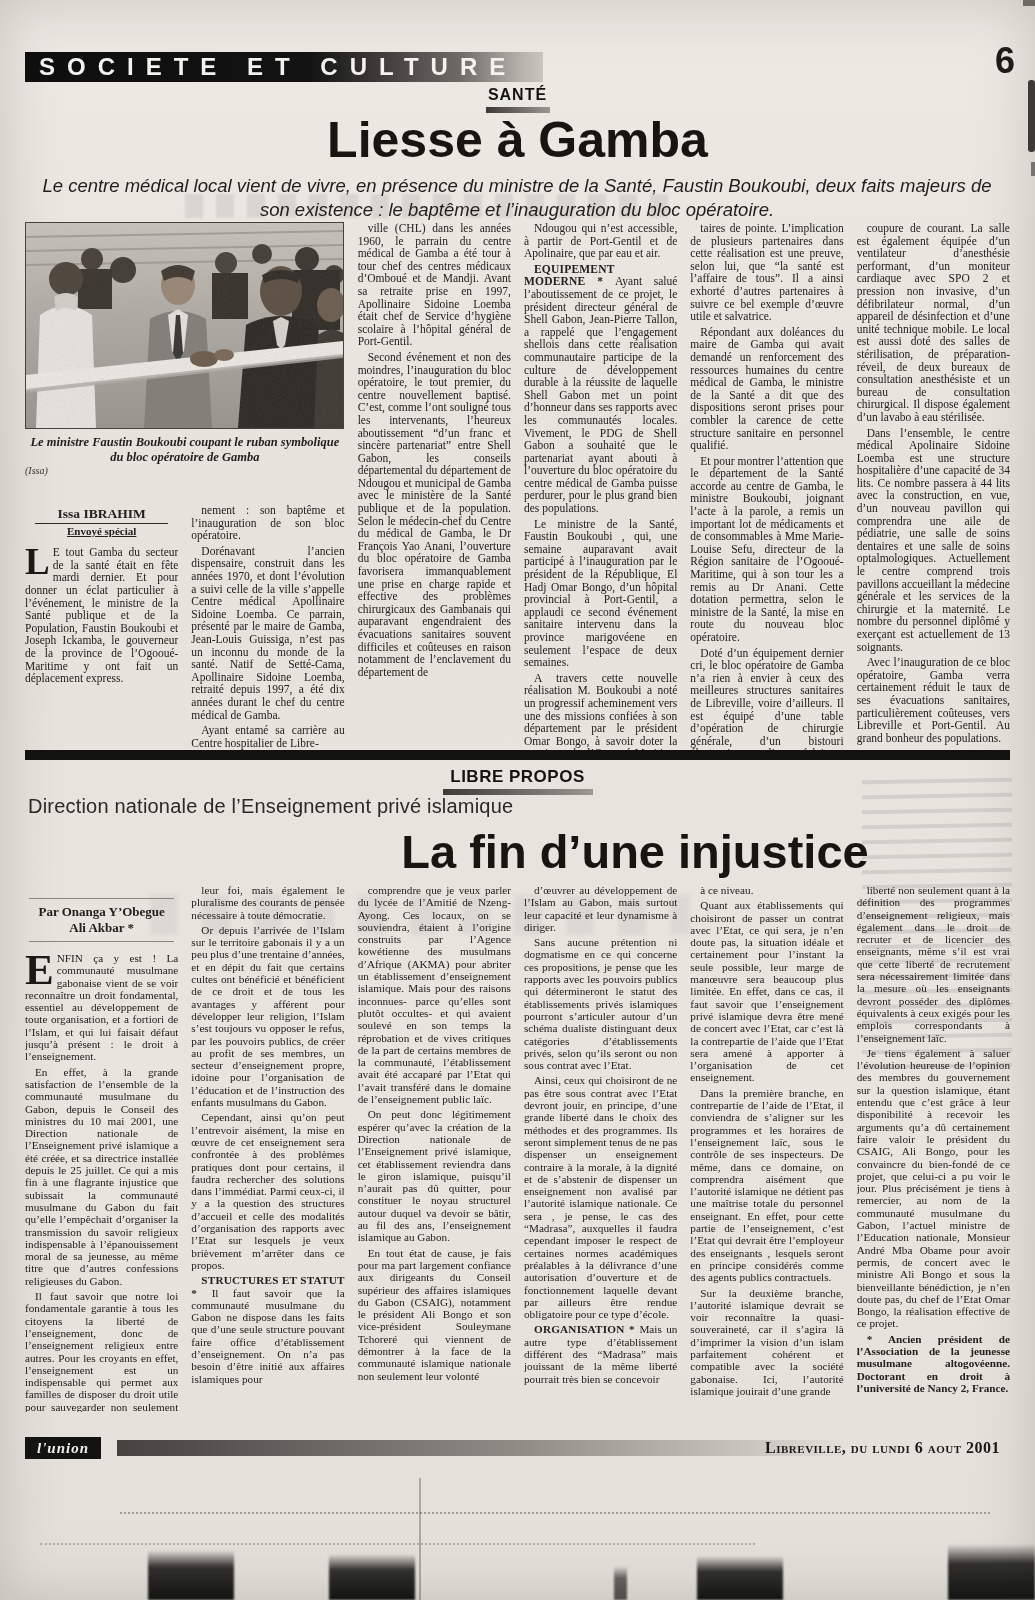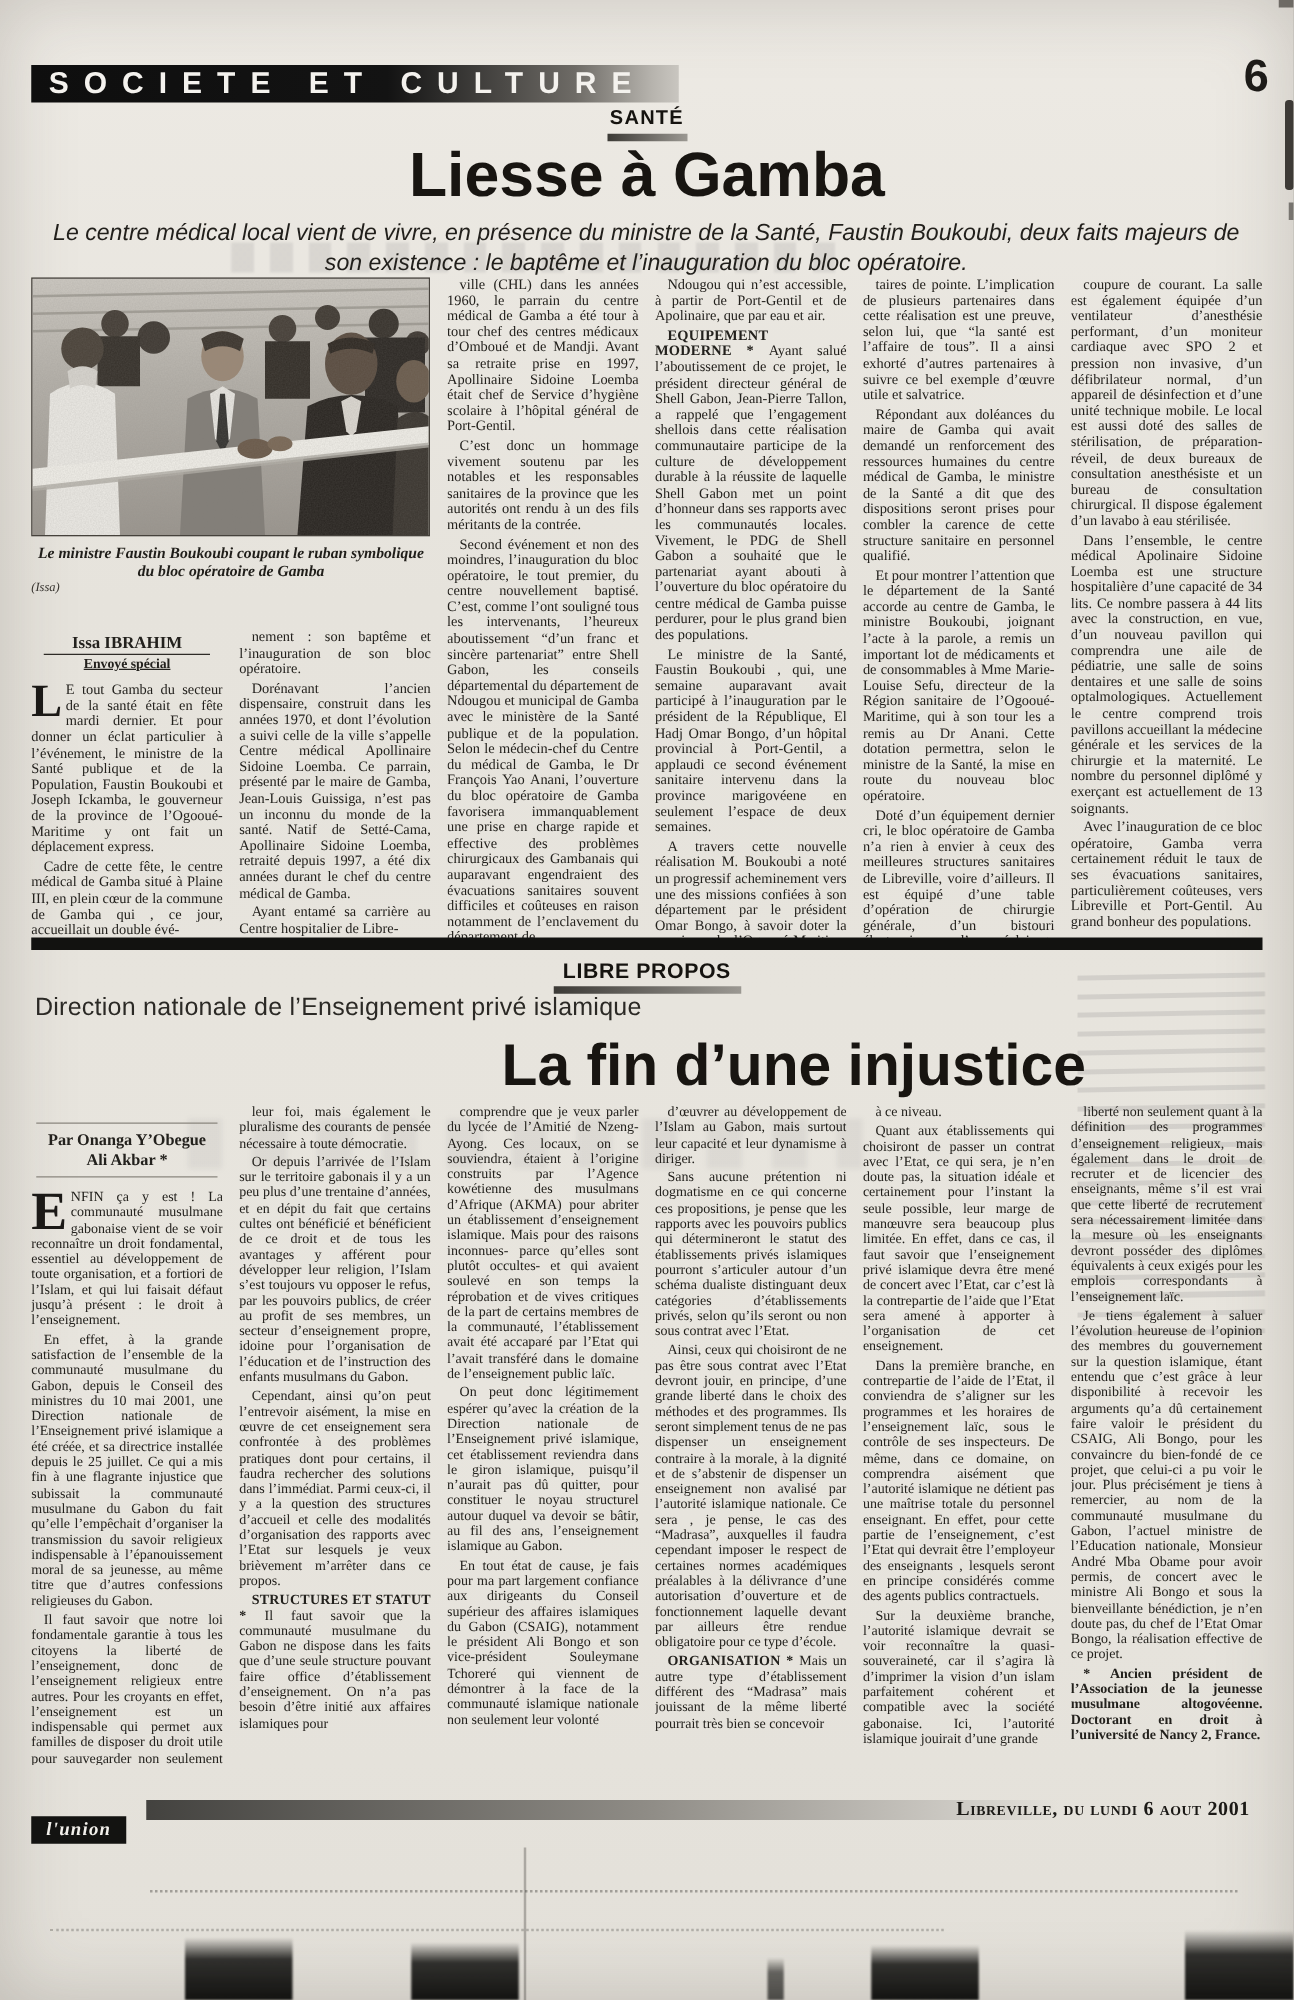--- a/index.html
+++ b/index.html
@@ -46,21 +46,21 @@
   
   .byl1{text-align:center;margin:4px 0 9px;}
   .byl1 .n{display:block;font-weight:700;font-size:13.5px;}
   .byl1 .rule{border-top:1.6px solid #2e2b27;margin:2px 10px 1px;}
   .byl1 .r{display:block;font-weight:700;font-size:11px;text-decoration:underline;}
   .byl2{text-align:center;font-weight:700;font-size:13px;line-height:16px;margin:14px 4px 10px;
         border-top:1px solid #8a867f;border-bottom:1px solid #8a867f;padding:5px 0;}
   
   .divider{position:absolute;left:25px;top:750px;width:985px;height:10px;background:#121210;}
   .footer{position:absolute;left:25px;top:1437px;width:985px;height:22px;}
-  .masthead{position:absolute;left:0;top:16px;height:22px;background:#131311;color:#f2f0eb;
+  .masthead{position:absolute;left:0;top:0;height:22px;background:#131311;color:#f2f0eb;
         font-weight:700;font-style:italic;font-size:15px;line-height:22px;padding:0 12px;letter-spacing:1px;}
   .footer-strip{position:absolute;left:92px;top:3px;width:730px;height:16px;
         background:linear-gradient(90deg,#43423f 0%,#8f8c86 55%,#cfccc6 90%,rgba(207,204,198,0) 100%);}
   .footer-date{position:absolute;right:10px;top:0;font-weight:700;font-size:16px;line-height:22px;
         font-variant:small-caps;letter-spacing:.5px;color:#1b1916;}
   
   .ghost{position:absolute;pointer-events:none;}
   .ghost1{left:862px;top:768px;width:150px;height:300px;
         background:repeating-linear-gradient(0deg,rgba(70,70,78,.13) 0 4px,transparent 4px 15px);filter:blur(.6px);transform:skewY(-1deg);}
   .ghost2{left:150px;top:895px;width:540px;height:40px;
@@ -168,31 +168,29 @@
     </figure>
 
     <div class="col row2" style="grid-column:1;">
       <div class="byl1">
         <span class="n">Issa IBRAHIM</span>
         <div class="rule"></div>
         <span class="r">Envoyé spécial</span>
       </div>
       <div>
           <p class="has-dc"><span class="dropcap">L</span>E tout Gamba du secteur de la santé était en fête mardi dernier. Et pour donner un éclat particulier à l’événement, le ministre de la Santé publique et de la Population, Faustin Boukoubi et Joseph Ickamba, le gouverneur de la province de l’Ogooué-Maritime y ont fait un déplacement express.</p>
-          <p>Cadre de cette fête, le centre médical de Gamba situé à Plaine III, en plein cœur de la commune de Gamba qui , ce jour, accueillait un double évé-</p>
         </div>
     </div>
     <div class="col row2" style="grid-column:2;">
         <p>nement : son baptême et l’inauguration de son bloc opératoire.</p>
         <p>Dorénavant l’ancien dispensaire, construit dans les années 1970, et dont l’évolution a suivi celle de la ville s’appelle Centre médical Apollinaire Sidoine Loemba. Ce parrain, présenté par le maire de Gamba, Jean-Louis Guissiga, n’est pas un inconnu du monde de la santé. Natif de Setté-Cama, Apollinaire Sidoine Loemba, retraité depuis 1997, a été dix années durant le chef du centre médical de Gamba.</p>
         <p>Ayant entamé sa carrière au Centre hospitalier de Libre-</p>
       </div>
     <div class="col span-rows" style="grid-column:3;">
         <p>ville (CHL) dans les années 1960, le parrain du centre médical de Gamba a été tour à tour chef des centres médicaux d’Omboué et de Mandji. Avant sa retraite prise en 1997, Apollinaire Sidoine Loemba était chef de Service d’hygiène scolaire à l’hôpital général de Port-Gentil.</p>
-        <p>C’est donc un hommage vivement soutenu par les notables et les responsables sanitaires de la province que les autorités ont rendu à un des fils méritants de la contrée.</p>
         <p>Second événement et non des moindres, l’inauguration du bloc opératoire, le tout premier, du centre nouvellement baptisé. C’est, comme l’ont souligné tous les intervenants, l’heureux aboutissement “d’un franc et sincère partenariat” entre Shell Gabon, les conseils départemental du département de Ndougou et municipal de Gamba avec le ministère de la Santé publique et de la population. Selon le médecin-chef du Centre du médical de Gamba, le Dr François Yao Anani, l’ouverture du bloc opératoire de Gamba favorisera immanquablement une prise en charge rapide et effective des problèmes chirurgicaux des Gambanais qui auparavant engendraient des évacuations sanitaires souvent difficiles et coûteuses en raison notamment de l’enclavement du département de</p>
       </div>
     <div class="col span-rows" style="grid-column:4;">
         <p>Ndougou qui n’est accessible, à partir de Port-Gentil et de Apolinaire, que par eau et air.</p>
         <p><b class="lead">EQUIPEMENT MODERNE * </b>Ayant salué l’aboutissement de ce projet, le président directeur général de Shell Gabon, Jean-Pierre Tallon, a rappelé que l’engagement shellois dans cette réalisation communautaire participe de la culture de développement durable à la réussite de laquelle Shell Gabon met un point d’honneur dans ses rapports avec les communautés locales. Vivement, le PDG de Shell Gabon a souhaité que le partenariat ayant abouti à l’ouverture du bloc opératoire du centre médical de Gamba puisse perdurer, pour le plus grand bien des populations.</p>
         <p>Le ministre de la Santé, Faustin Boukoubi , qui, une semaine auparavant avait participé à l’inauguration par le président de la République, El Hadj Omar Bongo, d’un hôpital provincial à Port-Gentil, a applaudi ce second événement sanitaire intervenu dans la province marigovéene en seulement l’espace de deux semaines.</p>
         <p>A travers cette nouvelle réalisation M. Boukoubi a noté un progressif acheminement vers une des missions confiées à son département par le président Omar Bongo, à savoir doter la province de l’Ogooué-Maritime des structures sani-</p>
       </div>
     <div class="col span-rows" style="grid-column:5;">
         <p>taires de pointe. L’implication de plusieurs partenaires dans cette réalisation est une preuve, selon lui, que “la santé est l’affaire de tous”. Il a ainsi exhorté d’autres partenaires à suivre ce bel exemple d’œuvre utile et salvatrice.</p>

